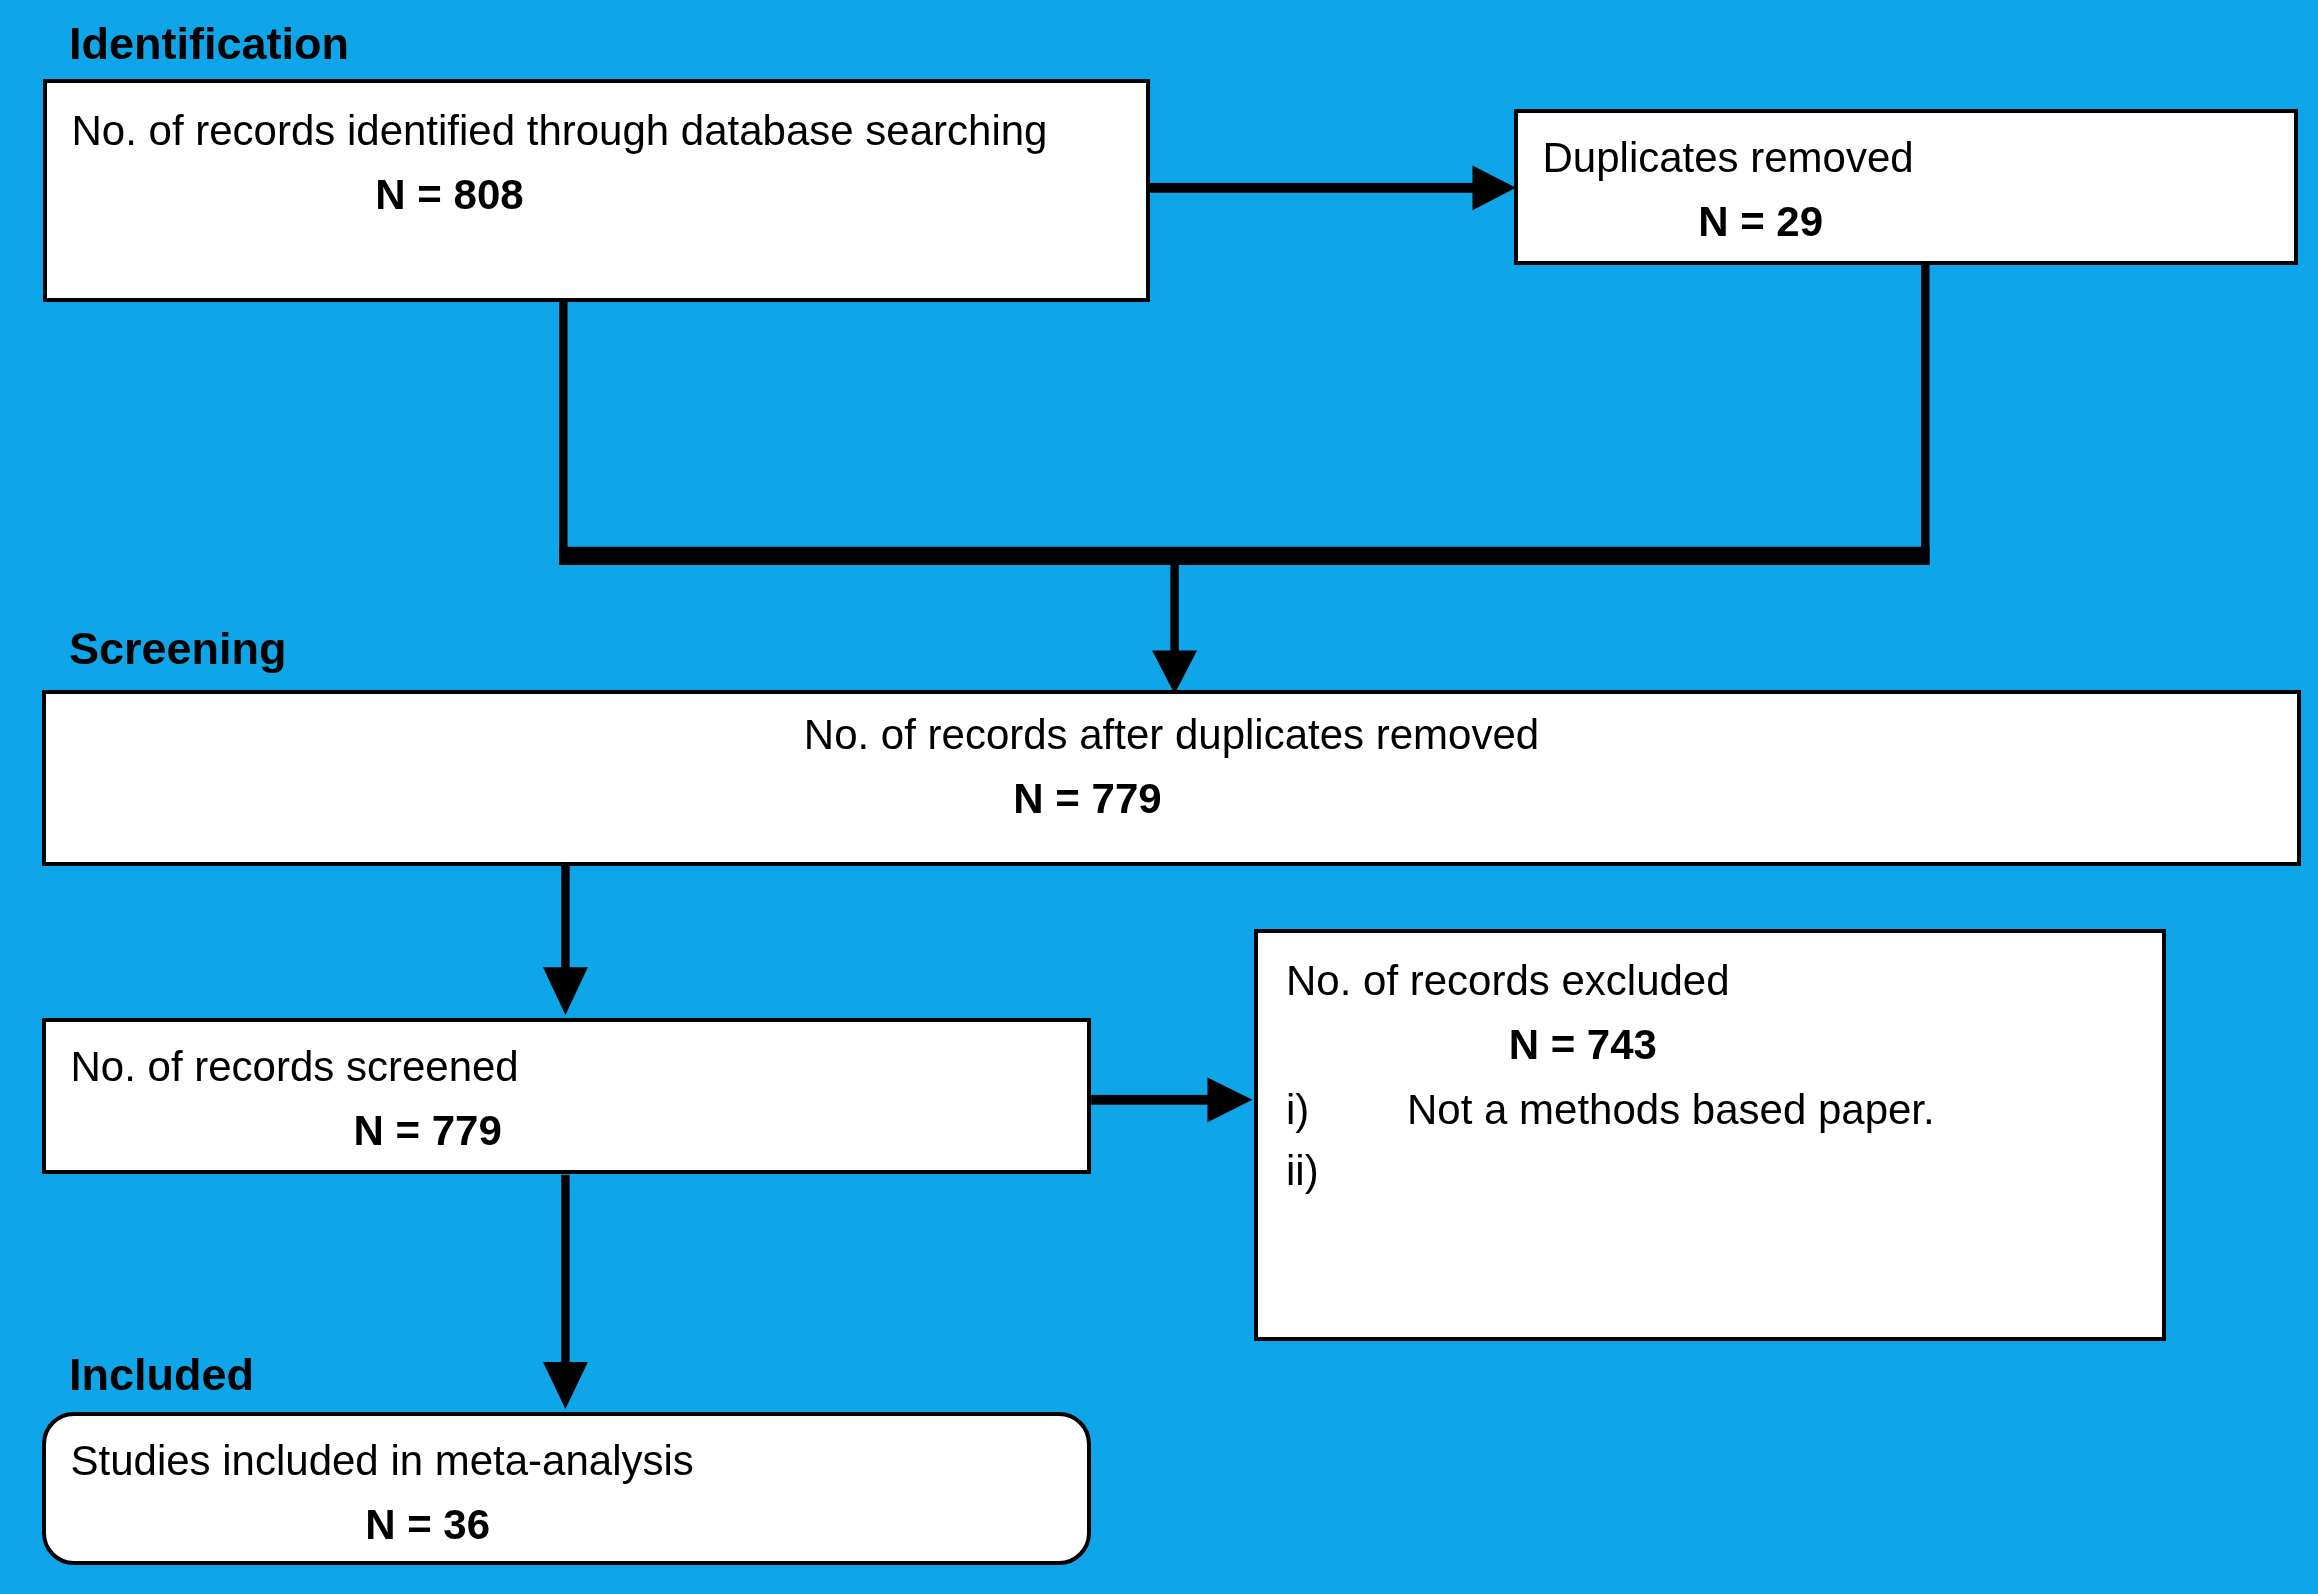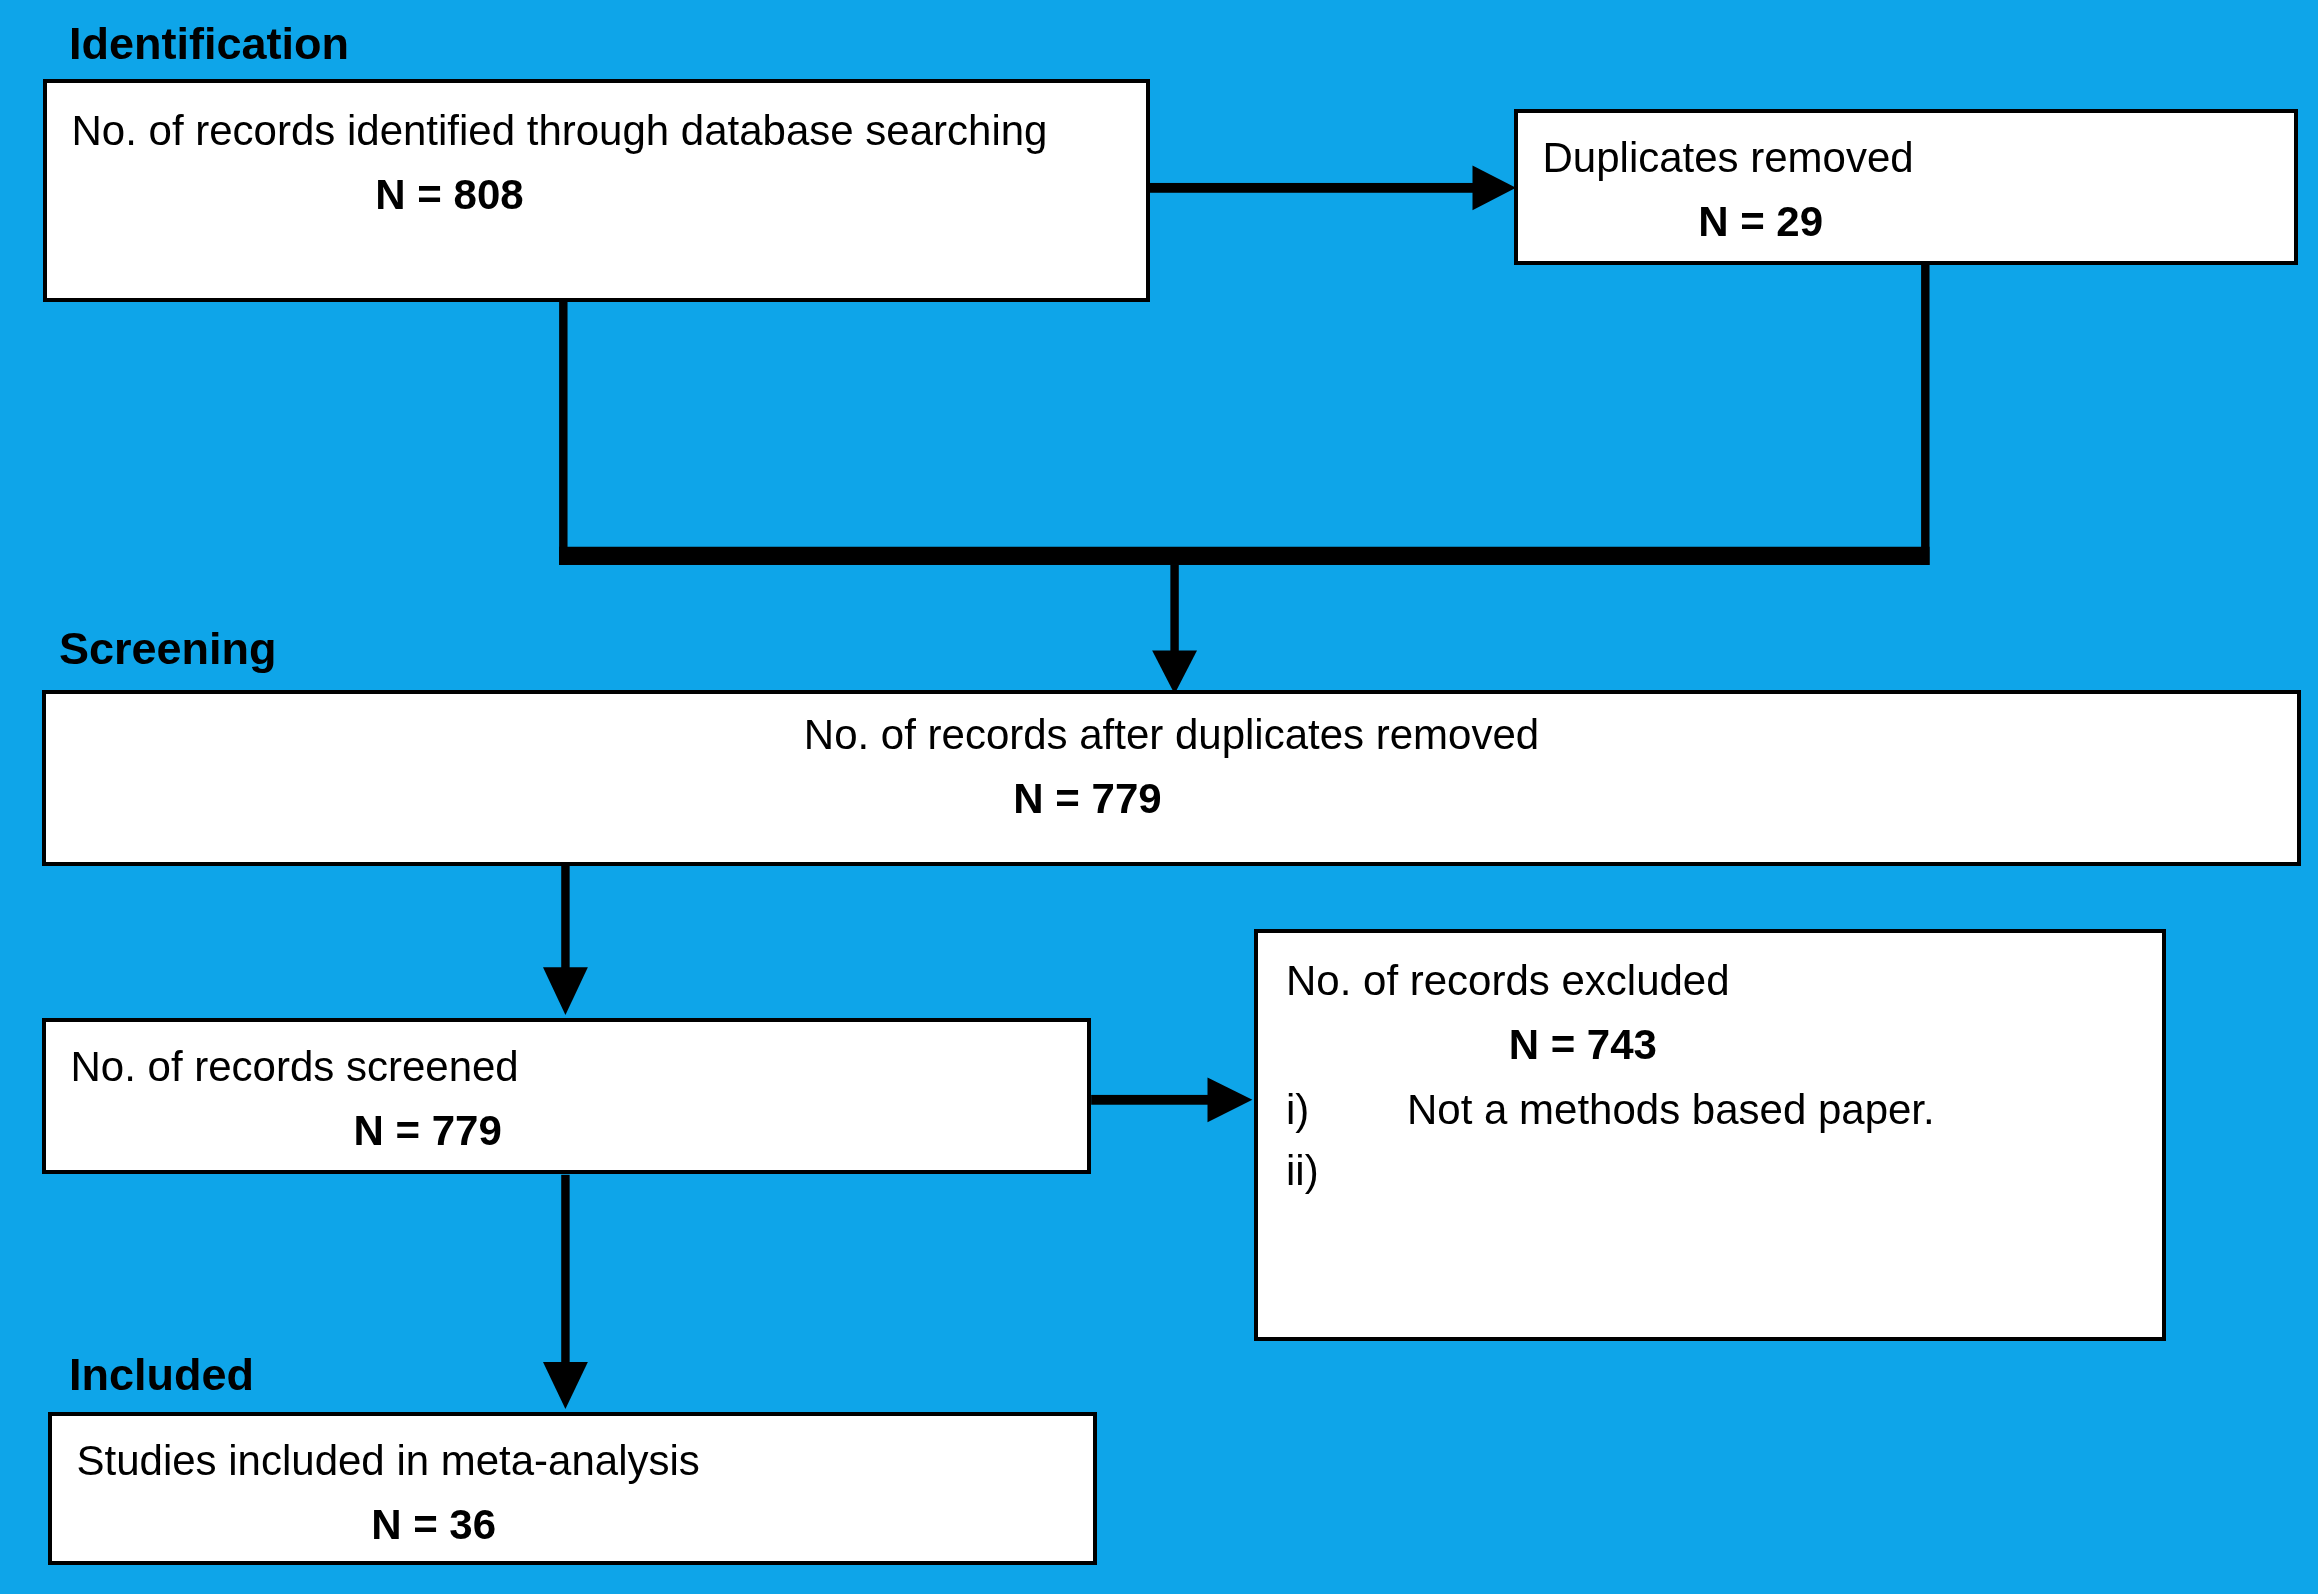--- a/index.html
+++ b/index.html
@@ -57,25 +57,25 @@
   #box-after-duplicates { left: 42px;   top: 690px;  width: 2259px; height: 176px; padding: 14px 0 0 0; }
   #box-after-duplicates .btext { text-align: center; }
   #box-after-duplicates .nline { width: 100%; transform: translateX(-84px); }
 
   #box-screened         { left: 42px;   top: 1018px; width: 1049px; height: 156px; padding: 18px 24.5px 0 24.5px; }
   #box-screened .nline  { width: 72%; }
 
   #box-excluded         { left: 1254px; top: 929px; width: 912px; height: 412px; padding: 21px 28px 0 28px; }
   #box-excluded .nline  { width: 70%; }
 
-  #box-included         { left: 48px;   top: 1412px; width: 1049px; height: 153px; padding: 18px 24.5px 0 24.5px; }
+  #box-included         { left: 42px;   top: 1412px; width: 1049px; height: 153px; padding: 18px 24.5px 0 24.5px; border-radius: 32px; }
   #box-included .nline  { width: 72%; }
 
   #lbl-identification { left: 69px; top: 21px; }
-  #lbl-screening      { left: 59px; top: 626px; }
+  #lbl-screening      { left: 69px; top: 626px; }
   #lbl-included       { left: 69px; top: 1352px; }
 
   .reasons { margin-top: 7px; }
   .reason {
     display: flex;
     line-height: 1.45;
   }
   .reason .marker {
     flex: 0 0 121px;
     width: 121px;

